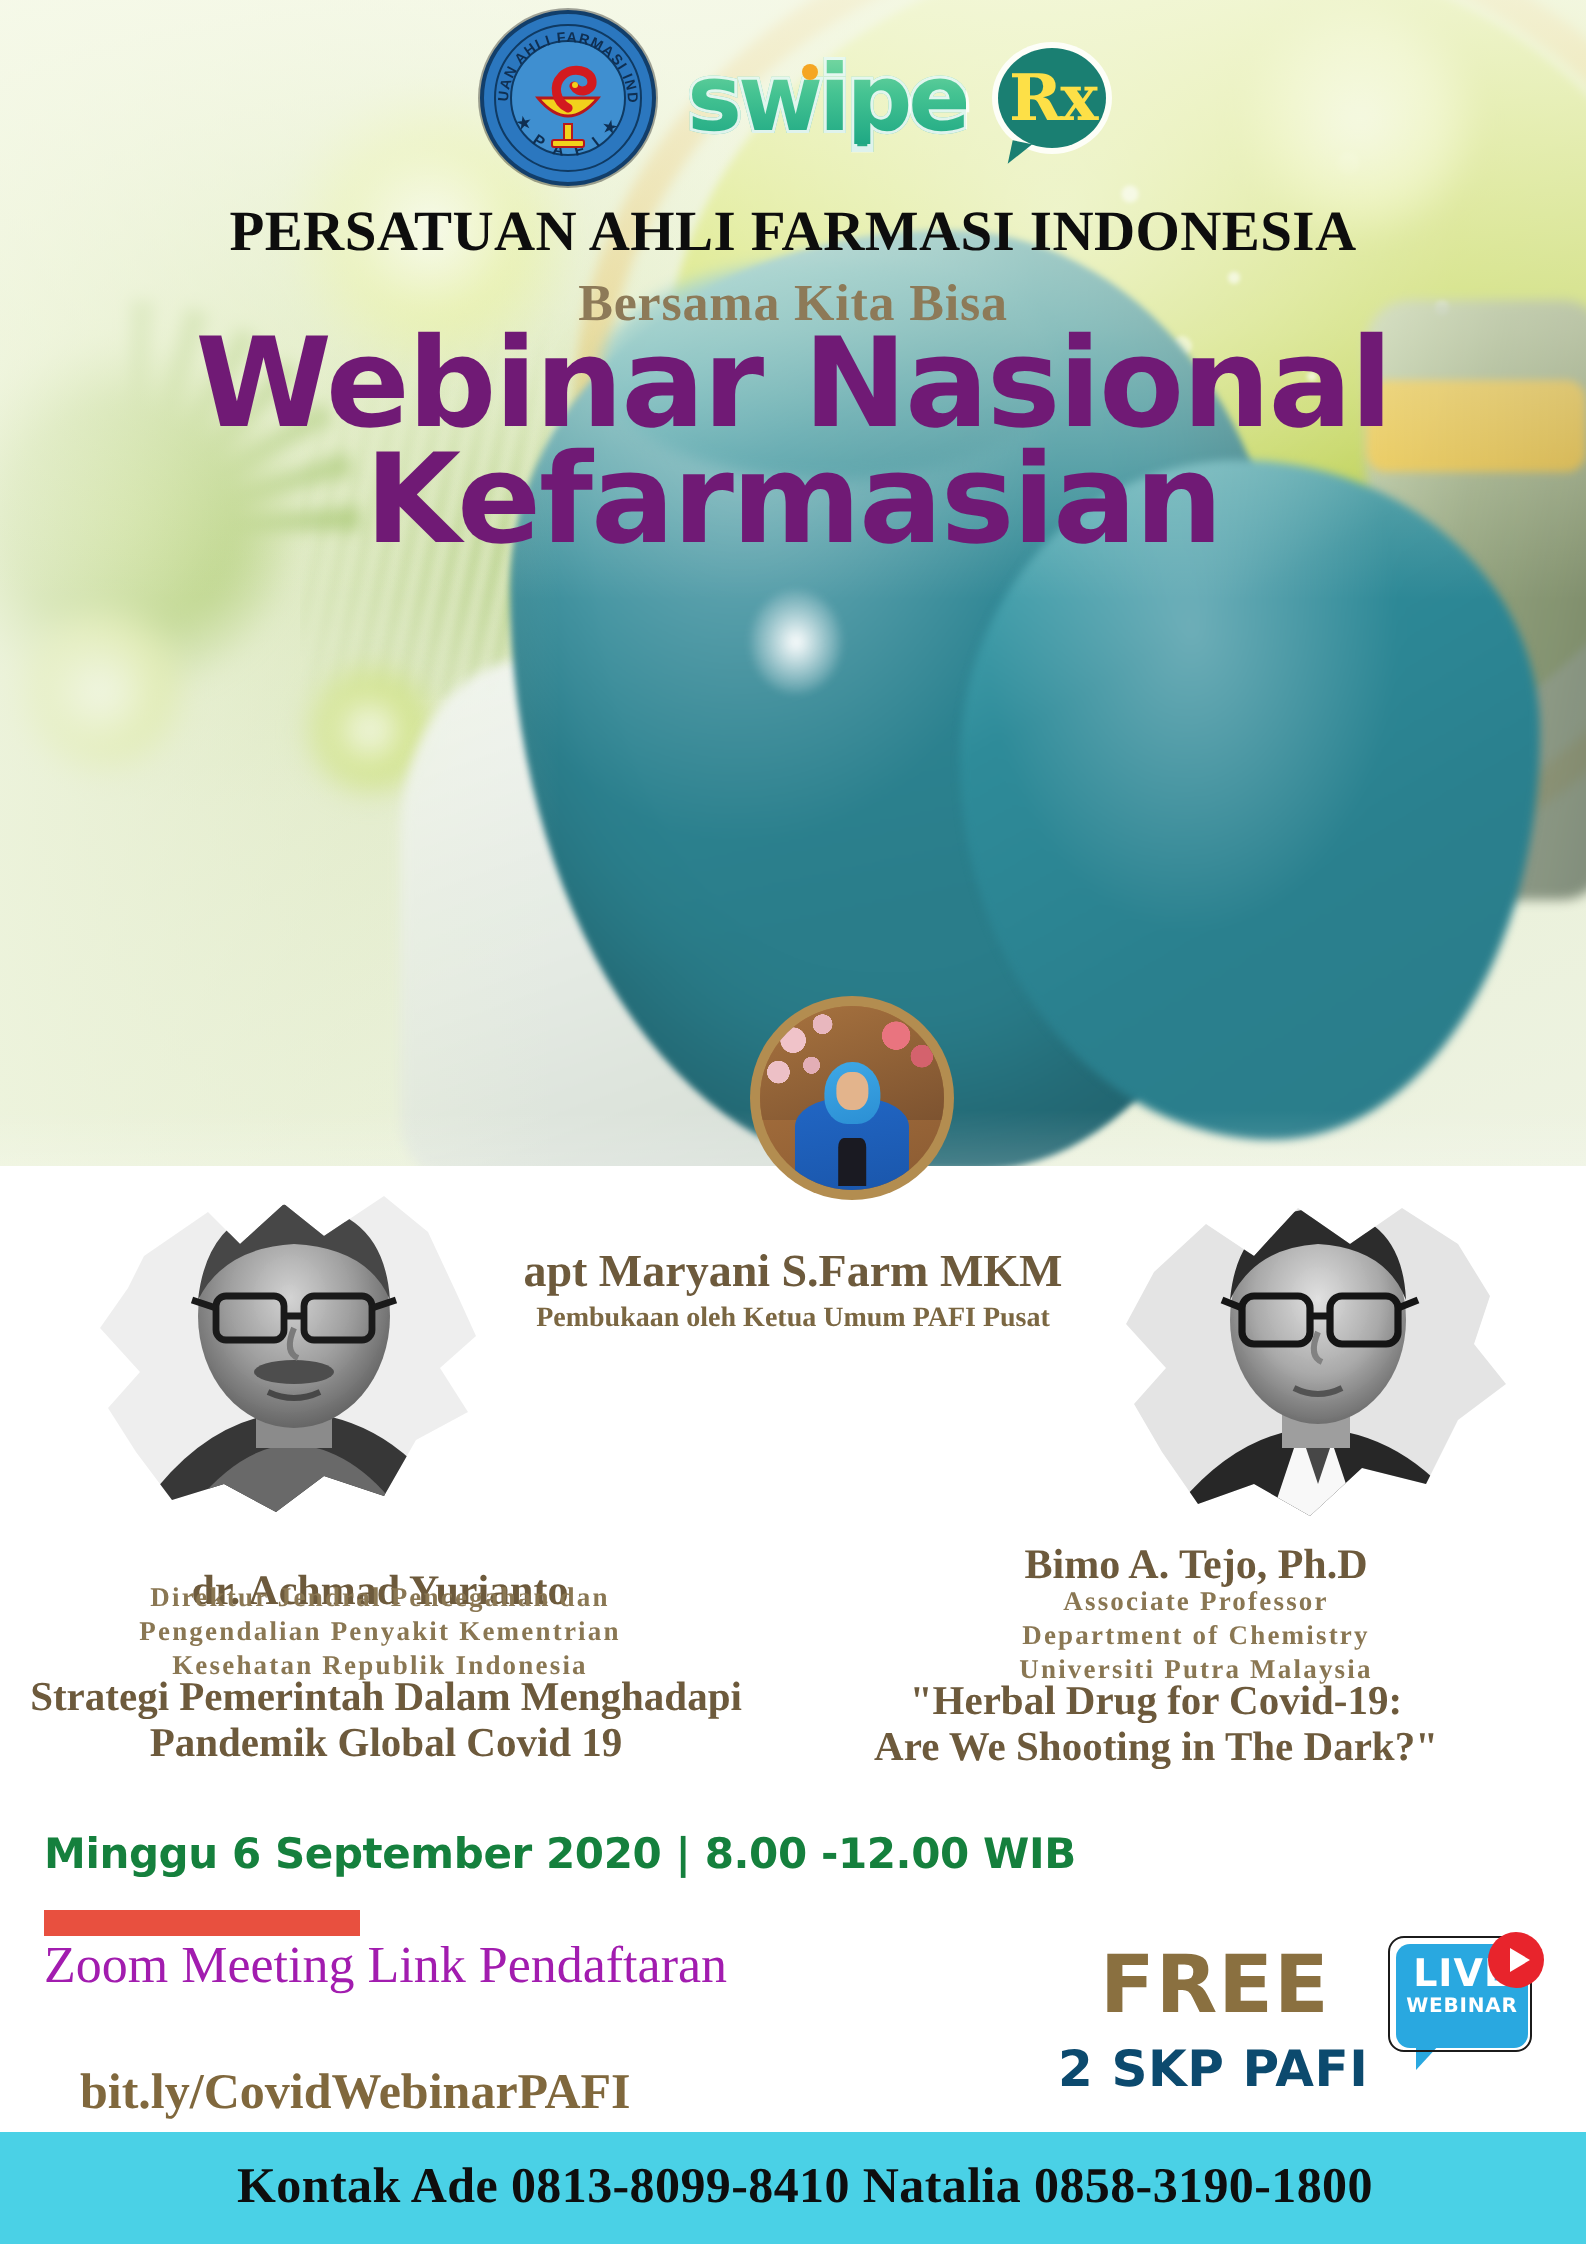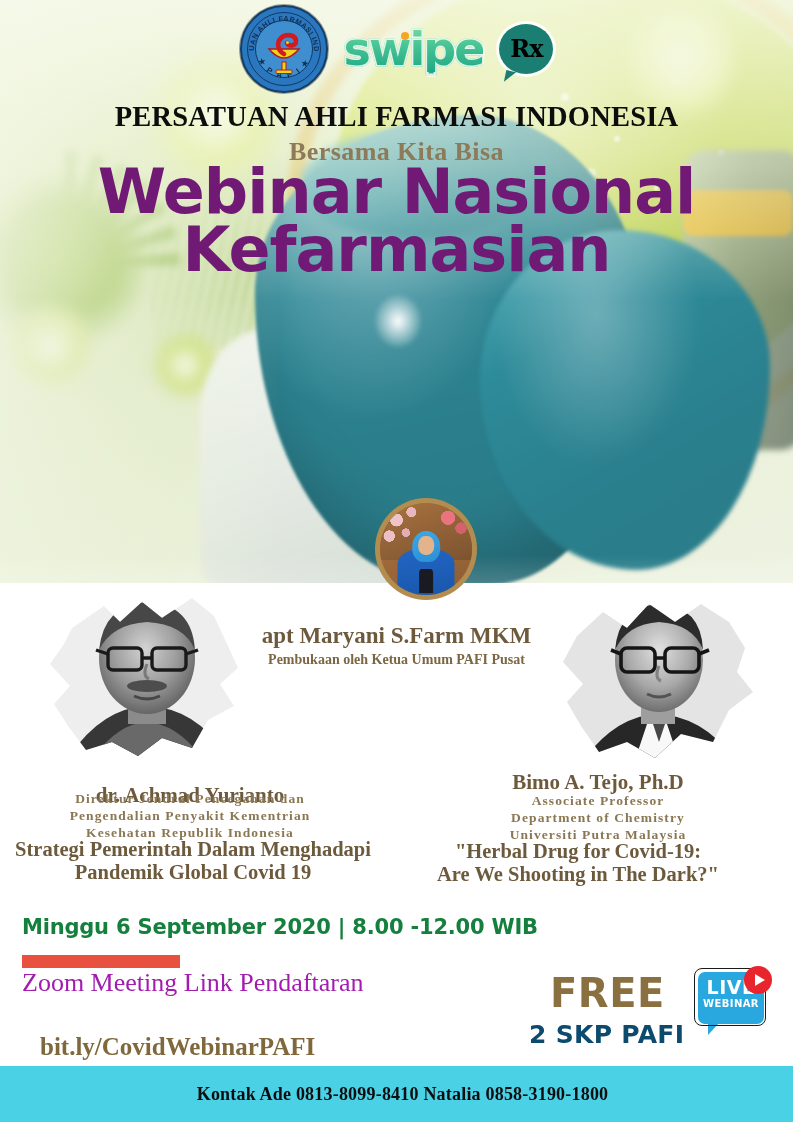--- a/index.html
+++ b/index.html
@@ -205,22 +205,22 @@
     box-shadow:0 0 0 3px rgba(255,255,255,.85);
     margin-left:-4px;
   }
   .rx-bubble::after{
     content:"";position:absolute;left:6px;bottom:-9px;
     width:0;height:0;border-left:10px solid #1a7f72;
     border-bottom:12px solid transparent;
     transform:rotate(12deg);
   }
   .rx-text{
-    color:#000000;font-family:"DejaVu Serif", serif;font-weight:bold;
-    font-size:24px;line-height:1;letter-spacing:-1px;
+    color:#fde047;font-family:"DejaVu Serif", serif;font-weight:bold;
+    font-size:32px;line-height:1;letter-spacing:-1px;
   }
 
   
   .org-name{
     position:absolute;left:0;top:102px;width:793px;text-align:center;
     font-family:"Liberation Serif", serif;
     font-weight:bold;font-size:28.5px;letter-spacing:.2px;
     color:#0d0d0d;
     line-height:1.05;
   }
@@ -406,21 +406,21 @@
   }
 
   
   .footer{
     position:absolute;left:0;top:1066px;width:793px;height:56px;
     background:#4ad1e6;
     display:flex;align-items:center;justify-content:center;
   }
   .footer-txt{
     font-family:"Liberation Serif", serif;
-    font-weight:bold;font-size:18px;color:#0e0e0e;letter-spacing:.2px;margin-left:12px;
+    font-weight:bold;font-size:25px;color:#0e0e0e;letter-spacing:.2px;margin-left:12px;
   }
 </style>
 </head>
 <body>
 
 <div class="poster">
 
   <div class="hero">
     <div class="hero-petri-rim"></div>
     <div class="hero-petri"></div>

